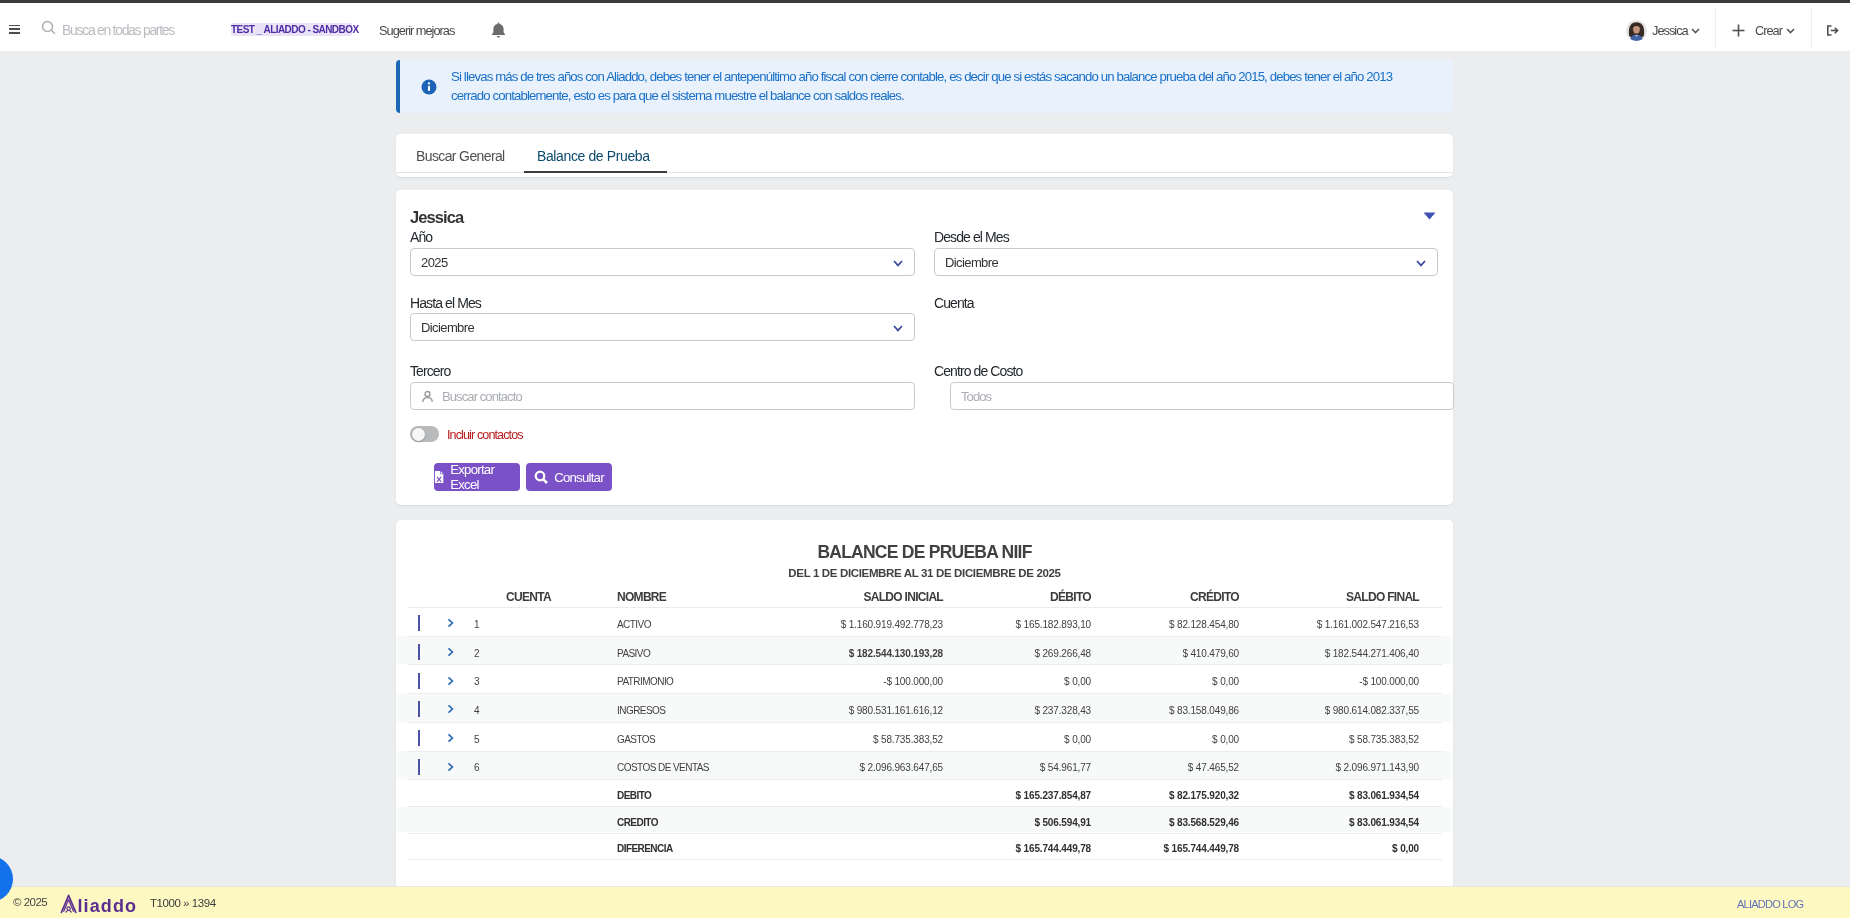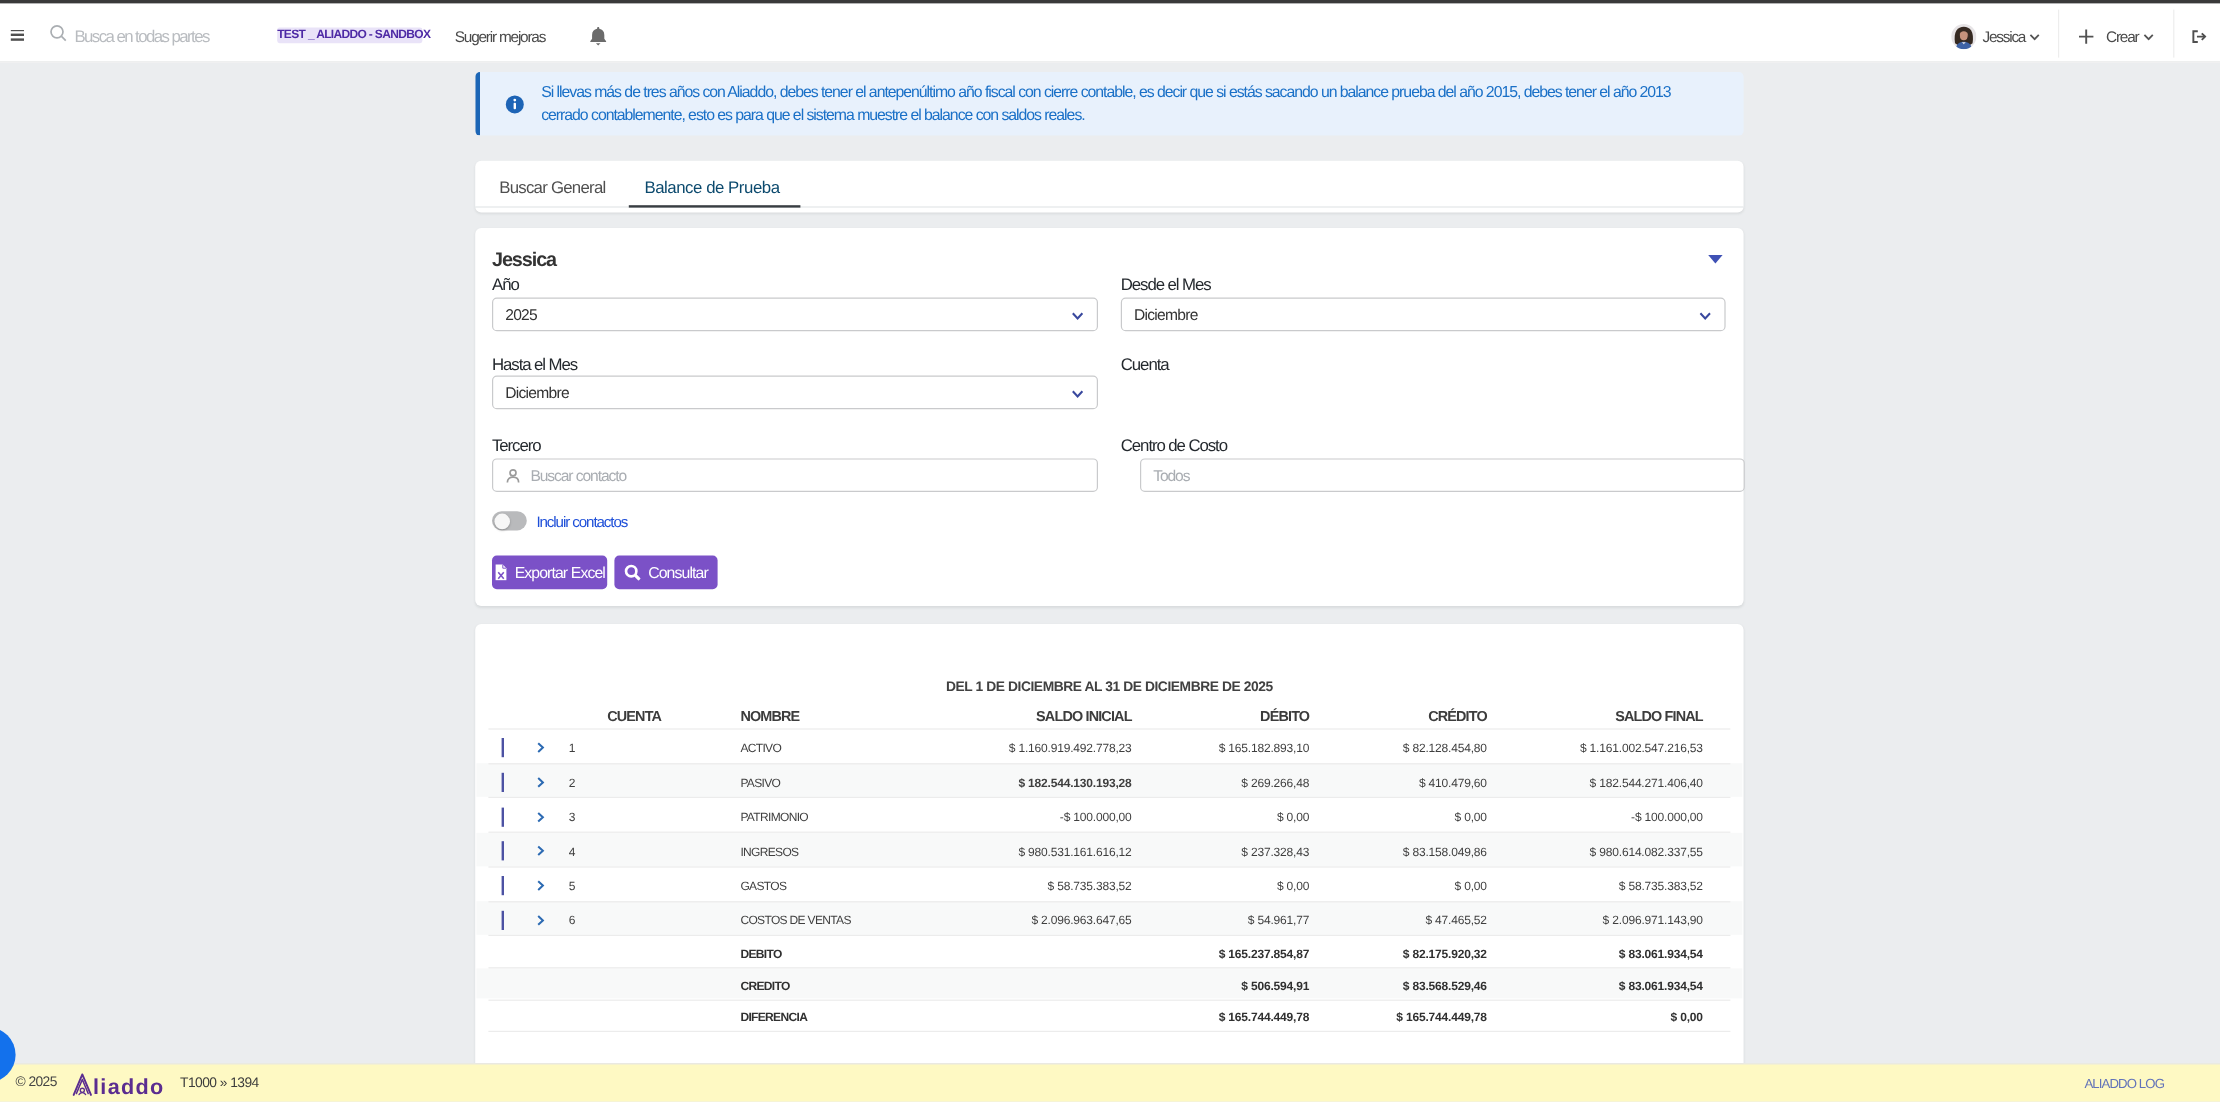--- a/index.html
+++ b/index.html
@@ -29,21 +29,21 @@
 .finput .val { position:absolute; left:10px; top:6px; font-size:13px; letter-spacing:-0.6px; }
 .finput .ph { position:absolute; left:10px; top:6px; font-size:13px; letter-spacing:-0.9px; color:#a9adb2; }
 .col-l { left:14px; width:505px; }
 .col-r { left:538px; width:504px; }
 #filtros-title { position:absolute; left:14px; top:17.5px; font-size:16.5px; font-weight:700; letter-spacing:-0.9px; color:#333; }
 #btn-row { position:absolute; left:14px; top:273px; }
 .pbtn { display:inline-flex; align-items:center; justify-content:center; vertical-align:top; position:relative; height:28px; background:#7b51c7; border-radius:4px; color:#fff; font-size:13.2px; letter-spacing:-0.75px; }
 .pbtn svg { margin-right:6px; }
 #toggle { position:absolute; left:14px; top:236px; width:29px; height:16px; background:#b9babc; border-radius:8px; }
 #toggle .knob { position:absolute; left:1.5px; top:1.5px; width:13px; height:13px; border-radius:50%; background:#f7f7f7; box-shadow:0 1px 2px rgba(0,0,0,.25); }
-#toggle-lab { position:absolute; left:51px; top:238px; font-size:12.6px; letter-spacing:-0.9px; color:#1d4ed8; }
+#toggle-lab { position:absolute; left:51px; top:238px; font-size:12.6px; letter-spacing:-0.9px; color:#b91c1c; }
 #table-card { top:520px; height:366px; border-bottom-left-radius:0; border-bottom-right-radius:0; }
 #t-title { position:absolute; left:0; top:22px; width:1057px; text-align:center; font-size:17.5px; font-weight:700; letter-spacing:-0.75px; color:#414141; }
 #t-sub { position:absolute; left:0; top:46.5px; width:1057px; text-align:center; font-size:11.5px; font-weight:700; letter-spacing:-0.35px; color:#414141; }
 .thead-cell { position:absolute; top:0; font-size:12px; font-weight:700; letter-spacing:-0.7px; color:#3c3c3c; }
 .num { position:absolute; font-size:10px; letter-spacing:-0.15px; color:#3f3f3f; text-align:right; }
 .rowline { position:absolute; left:11px; width:1035px; height:1px; background:#ececec; }
 .stripe { position:absolute; left:1px; width:1055px; height:28px; background:#f8f9f9; }
 .bluebar { position:absolute; left:22px; width:2px; height:16px; background:#4c52a3; }
 .rchev { position:absolute; left:51px; }
 .rnum { position:absolute; left:78px; font-size:10px; color:#3f3f3f; }
@@ -170,38 +170,39 @@
   <div class="finput col-r" style="top:192px;margin-left:16px;">
       <span class="ph">Todos</span>
     </div>
 
   <div id="toggle">
       <div class="knob"></div>
     </div>
   <div id="toggle-lab">Incluir contactos</div>
 
   <div id="btn-row">
-    <div class="pbtn" style="width:96px;">
+    <div class="pbtn" style="width:86px;margin-left:24px;">
       <svg width="11" height="14" viewBox="0 0 11 14">
           <path d="M1 0.5 L7 0.5 L10 3.5 L10 13.5 L1 13.5 Z" fill="#fff"></path>
           <path d="M7 0.5 L7 3.5 L10 3.5" fill="none" stroke="#7b51c7" stroke-width="0.8"></path>
           <path d="M3.2 6.8 L7.8 12.2 M7.8 6.8 L3.2 12.2" stroke="#7b51c7" stroke-width="1.3"></path>
         </svg>
       <span>Exportar Excel</span>
     </div><div class="pbtn" style="width:86px;margin-left:6px;">
       <svg width="14" height="14" viewBox="0 0 14 14">
           <circle cx="6" cy="6" r="4.3" fill="none" stroke="#fff" stroke-width="2.2"></circle>
           <line x1="9.3" y1="9.3" x2="13" y2="13" stroke="#fff" stroke-width="2.6"></line>
         </svg>
       <span>Consultar</span>
     </div>
   </div>
 </div>
 
 <div class="card" id="table-card">
+  <div id="t-title">BALANCE DE PRUEBA NIIF</div>
   <div id="t-sub">DEL 1 DE DICIEMBRE AL 31 DE DICIEMBRE DE 2025</div>
   <div class="thead-cell" style="left:110px;top:69.5px;">CUENTA</div>
   <div class="thead-cell" style="left:221px;top:69.5px;">NOMBRE</div>
   <div class="thead-cell" style="left:327px;top:69.5px;width:220px;text-align:right;">SALDO INICIAL</div>
   <div class="thead-cell" style="left:475px;top:69.5px;width:220px;text-align:right;">DÉBITO</div>
   <div class="thead-cell" style="left:623px;top:69.5px;width:220px;text-align:right;">CRÉDITO</div>
   <div class="thead-cell" style="left:803px;top:69.5px;width:220px;text-align:right;">SALDO FINAL</div>
   <div class="stripe" style="top:116.4px;height:28.0px;"></div>
   <div class="stripe" style="top:173.8px;height:28.0px;"></div>
   <div class="stripe" style="top:231.2px;height:28.0px;"></div>

